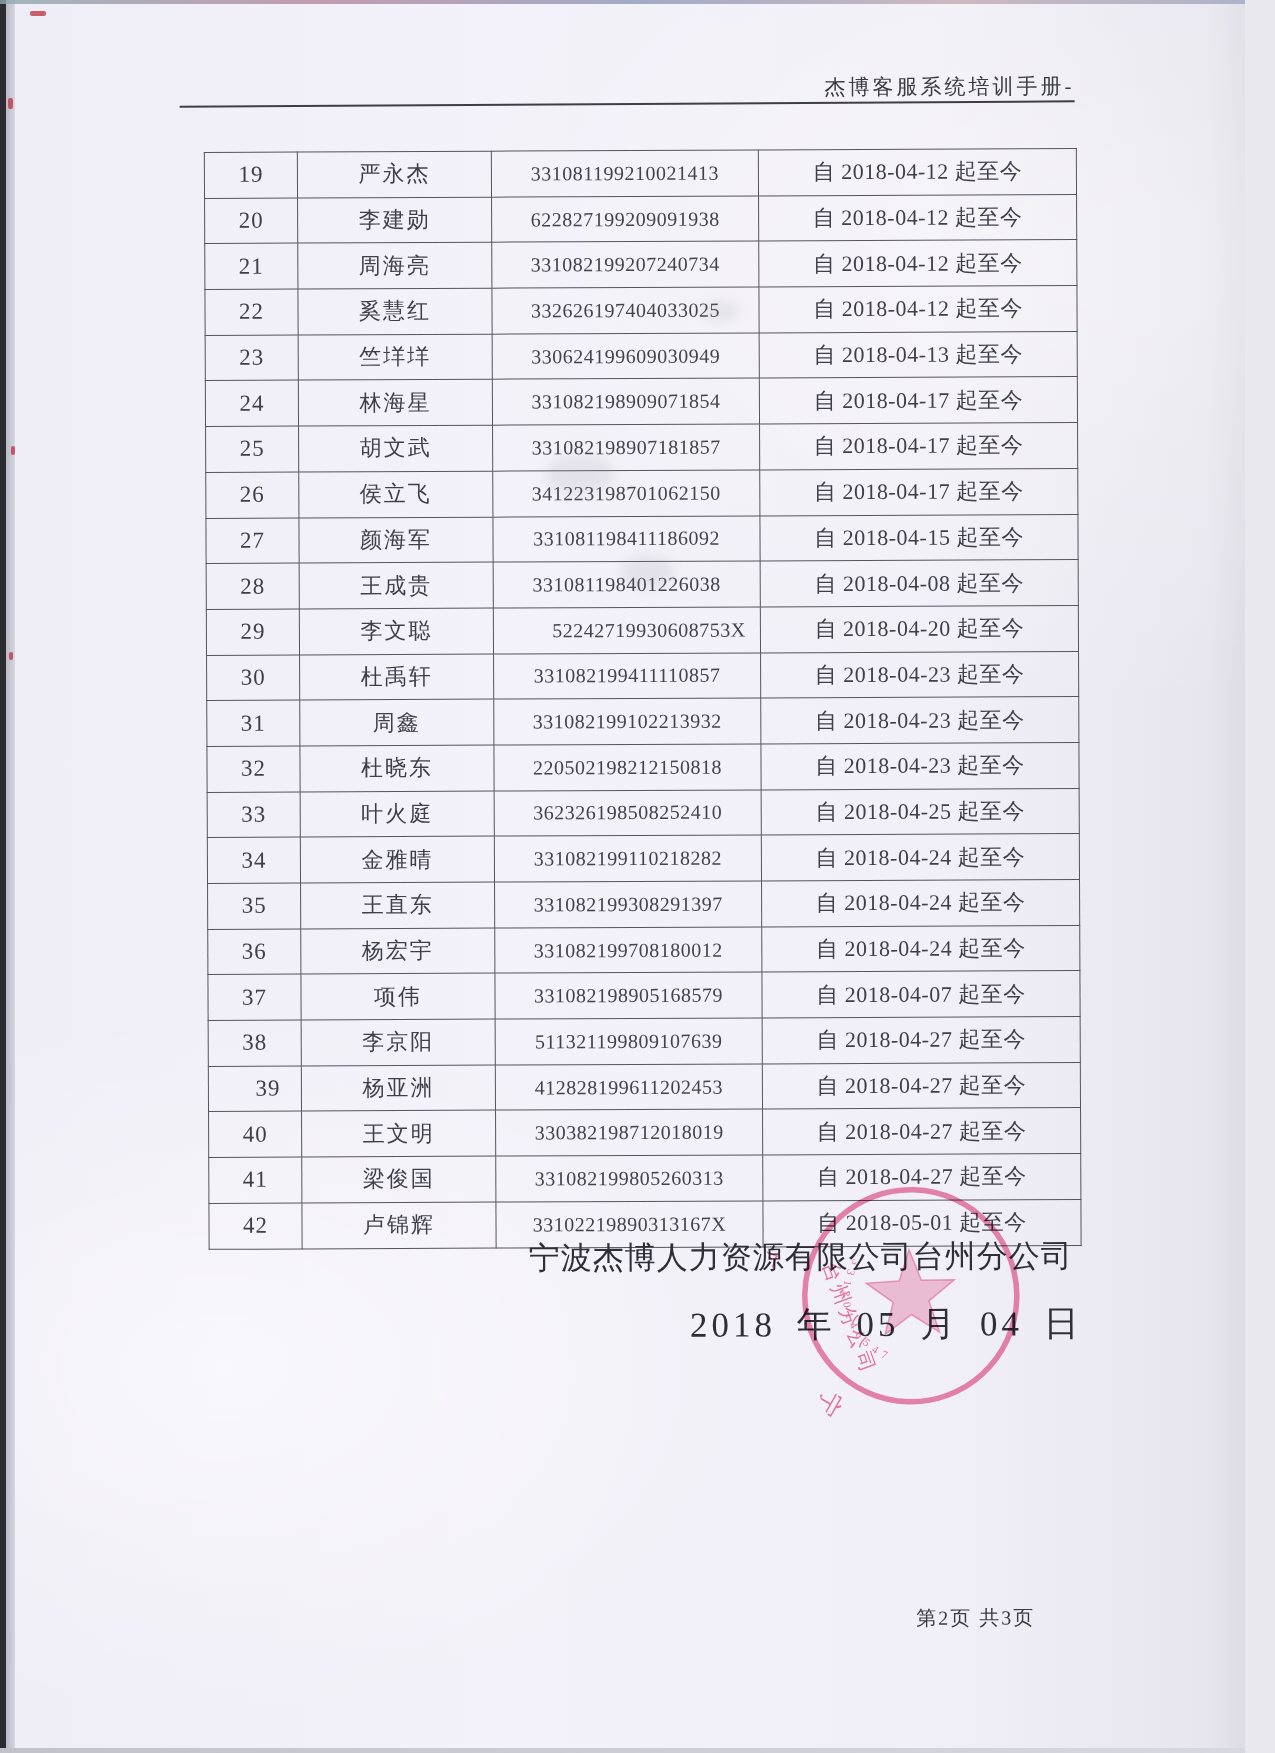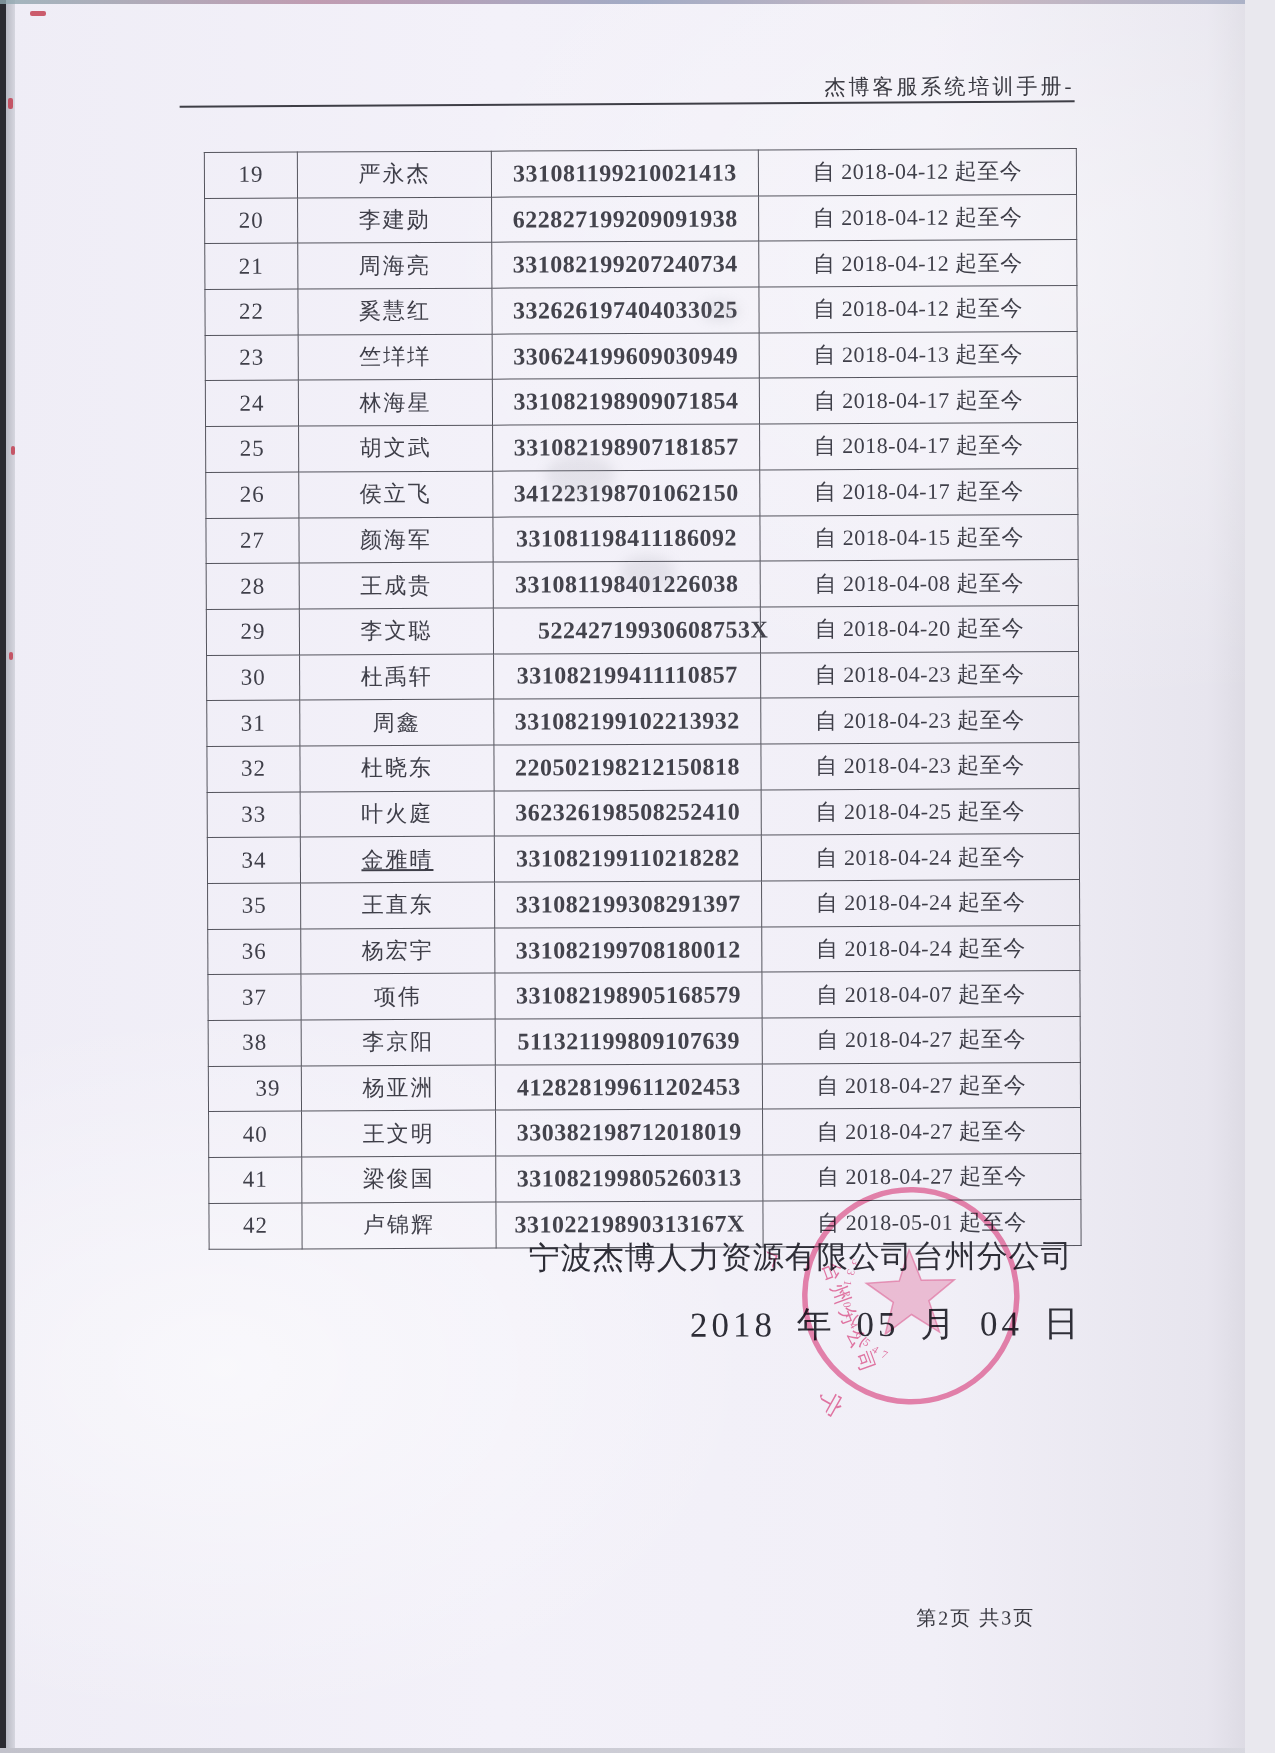--- a/index.html
+++ b/index.html
@@ -32,21 +32,21 @@
   }
   .header-rule{position:absolute;left:183px;top:103px;width:895px;height:2px;background:#3e3e46;transform:rotate(-0.1deg);}
 
   .roster{position:absolute;left:207px;top:150px;width:868px;border-collapse:collapse;table-layout:fixed;}
   .roster td{
     border:1.6px solid #55555e;height:44.7px;padding:0;
     text-align:center;vertical-align:middle;color:#3f3f49;white-space:nowrap;
   }
   .roster td.c-no{font-size:23px;letter-spacing:1px;}
   .roster td.c-name{font-size:22px;letter-spacing:2px;border-radius:19px;}
-  .roster td.c-id{font-size:24px;letter-spacing:.5px;color:#43434c;font-weight:bold;}
+  .roster td.c-id{font-size:20px;letter-spacing:.5px;color:#43434c;}
   .roster td.c-date{font-size:22px;letter-spacing:.5px;}
 
   .sig-company{position:absolute;left:527px;top:1237px;font-size:31px;color:#2e2e37;letter-spacing:1px;white-space:nowrap;}
   .sig-date{position:absolute;left:688px;top:1302px;font-size:35px;color:#2e2e37;letter-spacing:4px;word-spacing:8px;white-space:nowrap;}
 
   .seal{position:absolute;left:789px;top:1177px;width:240px;height:240px;
     transform:rotate(70deg);opacity:.72;mix-blend-mode:multiply;}
   .seal text{font-family:"Liberation Serif","DejaVu Serif",serif;}
 
   .page-footer{position:absolute;left:913px;top:1606px;font-size:20px;color:#3a3a42;letter-spacing:2px;white-space:nowrap;}
@@ -148,21 +148,21 @@
             <td class="c-date" style="width: 317px;">自 2018-04-23 起至今</td>
           </tr>
           <tr>
             <td class="c-no" style="width: 92px;">33</td>
             <td class="c-name" style="width: 193px;">叶火庭</td>
             <td class="c-id" style="width: 266px;">362326198508252410</td>
             <td class="c-date" style="width: 317px;">自 2018-04-25 起至今</td>
           </tr>
           <tr>
             <td class="c-no" style="width: 92px; margin-top: 32px;">34</td>
-            <td class="c-name" style="width: 193px; text-decoration: underline;">金雅晴</td>
+            <td class="c-name" style="width: 193px;">金雅晴</td>
             <td class="c-id" style="width: 266px;">331082199110218282</td>
             <td class="c-date" style="width: 317px;">自 2018-04-24 起至今</td>
           </tr>
           <tr>
             <td class="c-no" style="width: 92px;">35</td>
             <td class="c-name" style="width: 193px;">王直东</td>
             <td class="c-id" style="width: 266px;">331082199308291397</td>
             <td class="c-date" style="width: 317px;">自 2018-04-24 起至今</td>
           </tr>
           <tr>

